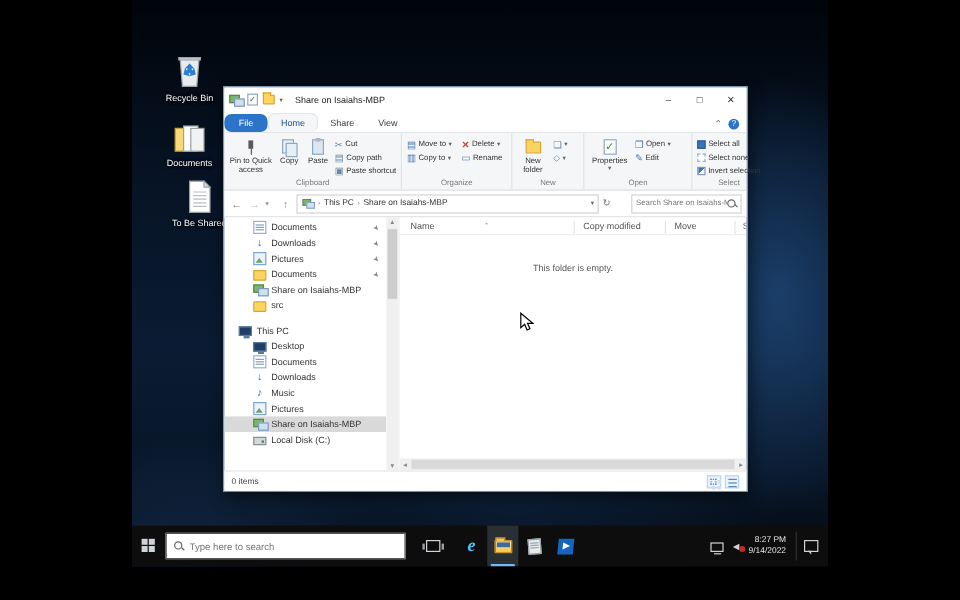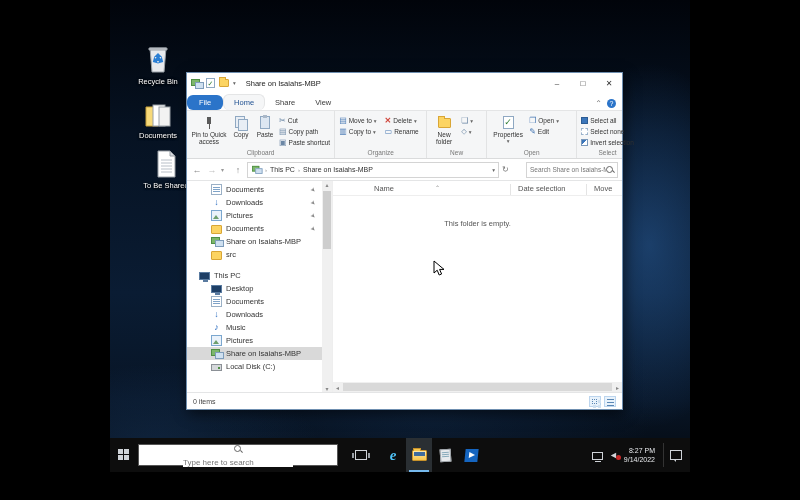--- a/index.html
+++ b/index.html
@@ -115,21 +115,21 @@
   .t-disk { background:#d5d8db; border:1px solid #8b9096; height:7px; margin-top:2px; }
   .t-disk:after { content:""; position:absolute; right:1px; top:2px; width:2px; height:2px; background:#4f8f45; }
 
   .vscroll { flex:0 0 10px; background:#f0f0f0; position:relative; font-size:6px; color:#888; }
   .vscroll .arr { position:absolute; left:0; width:10px; text-align:center; }
   .vscroll .thumb { position:absolute; left:1px; width:8px; background:#cdcdcd; }
 
   .main { flex:1; position:relative; overflow:hidden; border-left:1px solid #eee; }
   .colhdr { position:absolute; top:0; left:0; right:0; height:15px; border-bottom:1px solid #eee;
     font-size:7.5px; color:#555; }
-  .colhdr span { position:absolute; top:3px; white-space:nowrap;margin-left:32px; }
+  .colhdr span { position:absolute; top:3px; white-space:nowrap; }
   .sortmark { position:absolute; top:-1px; left:70px; color:#888; font-size:6px; }
   .csep { position:absolute; top:2px; height:11px; width:1px; background:#e4e4e4; }
   .emptymsg { position:absolute; top:38px; left:0; right:0; text-align:center; font-size:7.5px; color:#555; }
   .hscroll { position:absolute; left:0; right:0; bottom:0; height:10px; background:#f0f0f0;
     display:flex; align-items:center; font-size:6px; color:#888; }
   .hscroll .thumb { flex:1; height:8px; background:#d9d9d9; margin:0 1px; }
   .hscroll .arr { width:9px; text-align:center; }
 
   .statusbar { height:17px; border-top:1px solid #e4e5e6; display:flex; align-items:center;
     padding:0 6px; font-size:7px; color:#444; flex:0 0 auto; background:#fff; }
@@ -143,21 +143,21 @@
   
   .cursor { position:absolute; left:323px; top:260px; z-index:50; }
 
   
   .taskbar { position:absolute; left:0; bottom:0; width:100%; height:34px; background:#0d0d0d;
     display:flex; align-items:center; z-index:40; }
   .startbtn { width:28px; height:34px; display:flex; align-items:center; justify-content:center; }
   .winlogo { width:12px; height:12px; display:grid; grid-template-columns:5px 5px; grid-template-rows:5px 5px; gap:1px; }
   .winlogo span { background:#cfd3d8; }
   .tsearch { width:200px; height:22px; background:#fff; border:1px solid #555; display:flex;
-    align-items:center; padding:0 6px; gap:5px;flex-direction:column; }
+    align-items:center; padding:0 6px; gap:5px; }
   .tsearch input { border:none; outline:none; flex:1; font-size:8px; color:#555;
     font-family:"Liberation Sans", sans-serif; }
   .tbicon { width:26px; height:34px; display:flex; align-items:center; justify-content:center; position:relative; }
   .tbicon.active { background:#2a2f33; }
   .tbicon.active:after { content:""; position:absolute; bottom:0; left:3px; right:3px; height:2px; background:#76b9ed; }
   .taskview { width:12px; height:10px; border:1px solid #cfd3d8; position:relative; }
   .taskview:before { content:""; position:absolute; left:-4px; top:2px; width:2px; height:5px; background:#9aa0a6; }
   .taskview:after { content:""; position:absolute; right:-4px; top:2px; width:2px; height:5px; background:#9aa0a6; }
   .ie-e { color:#4fc3f7; font-size:15px; font-style:italic; font-family:"Liberation Serif", serif; font-weight:bold; }
   .fe-folder { width:15px; height:11px; background:linear-gradient(180deg,#ffe9a8,#f7c64e); border:1px solid #c8922a; border-radius:1px; position:relative; }
@@ -474,21 +474,21 @@
       <div class="vscroll">
         <span class="arr" style="top:0;">▴</span>
         <span class="thumb" style="top:10px; height:58px;"></span>
         <span class="arr" style="bottom:0;">▾</span>
       </div>
 
       <div class="main">
         <div class="colhdr">
           <span class="sortmark">⌃</span>
           <span style="left:9px;">Name</span>
-          <span style="left:153px;">Date selection</span>
+          <span style="left:153px;">Copy modified</span>
           <span style="left:229px;">Move</span>
           <span style="left:286px;">Size</span>
           <span class="csep" style="left:145px;"></span>
           <span class="csep" style="left:221px;"></span>
           <span class="csep" style="left:279px;"></span>
         </div>
         <div class="emptymsg">This folder is empty.</div>
         <div class="hscroll">
           <span class="arr">◂</span>
           <span class="thumb"></span>

